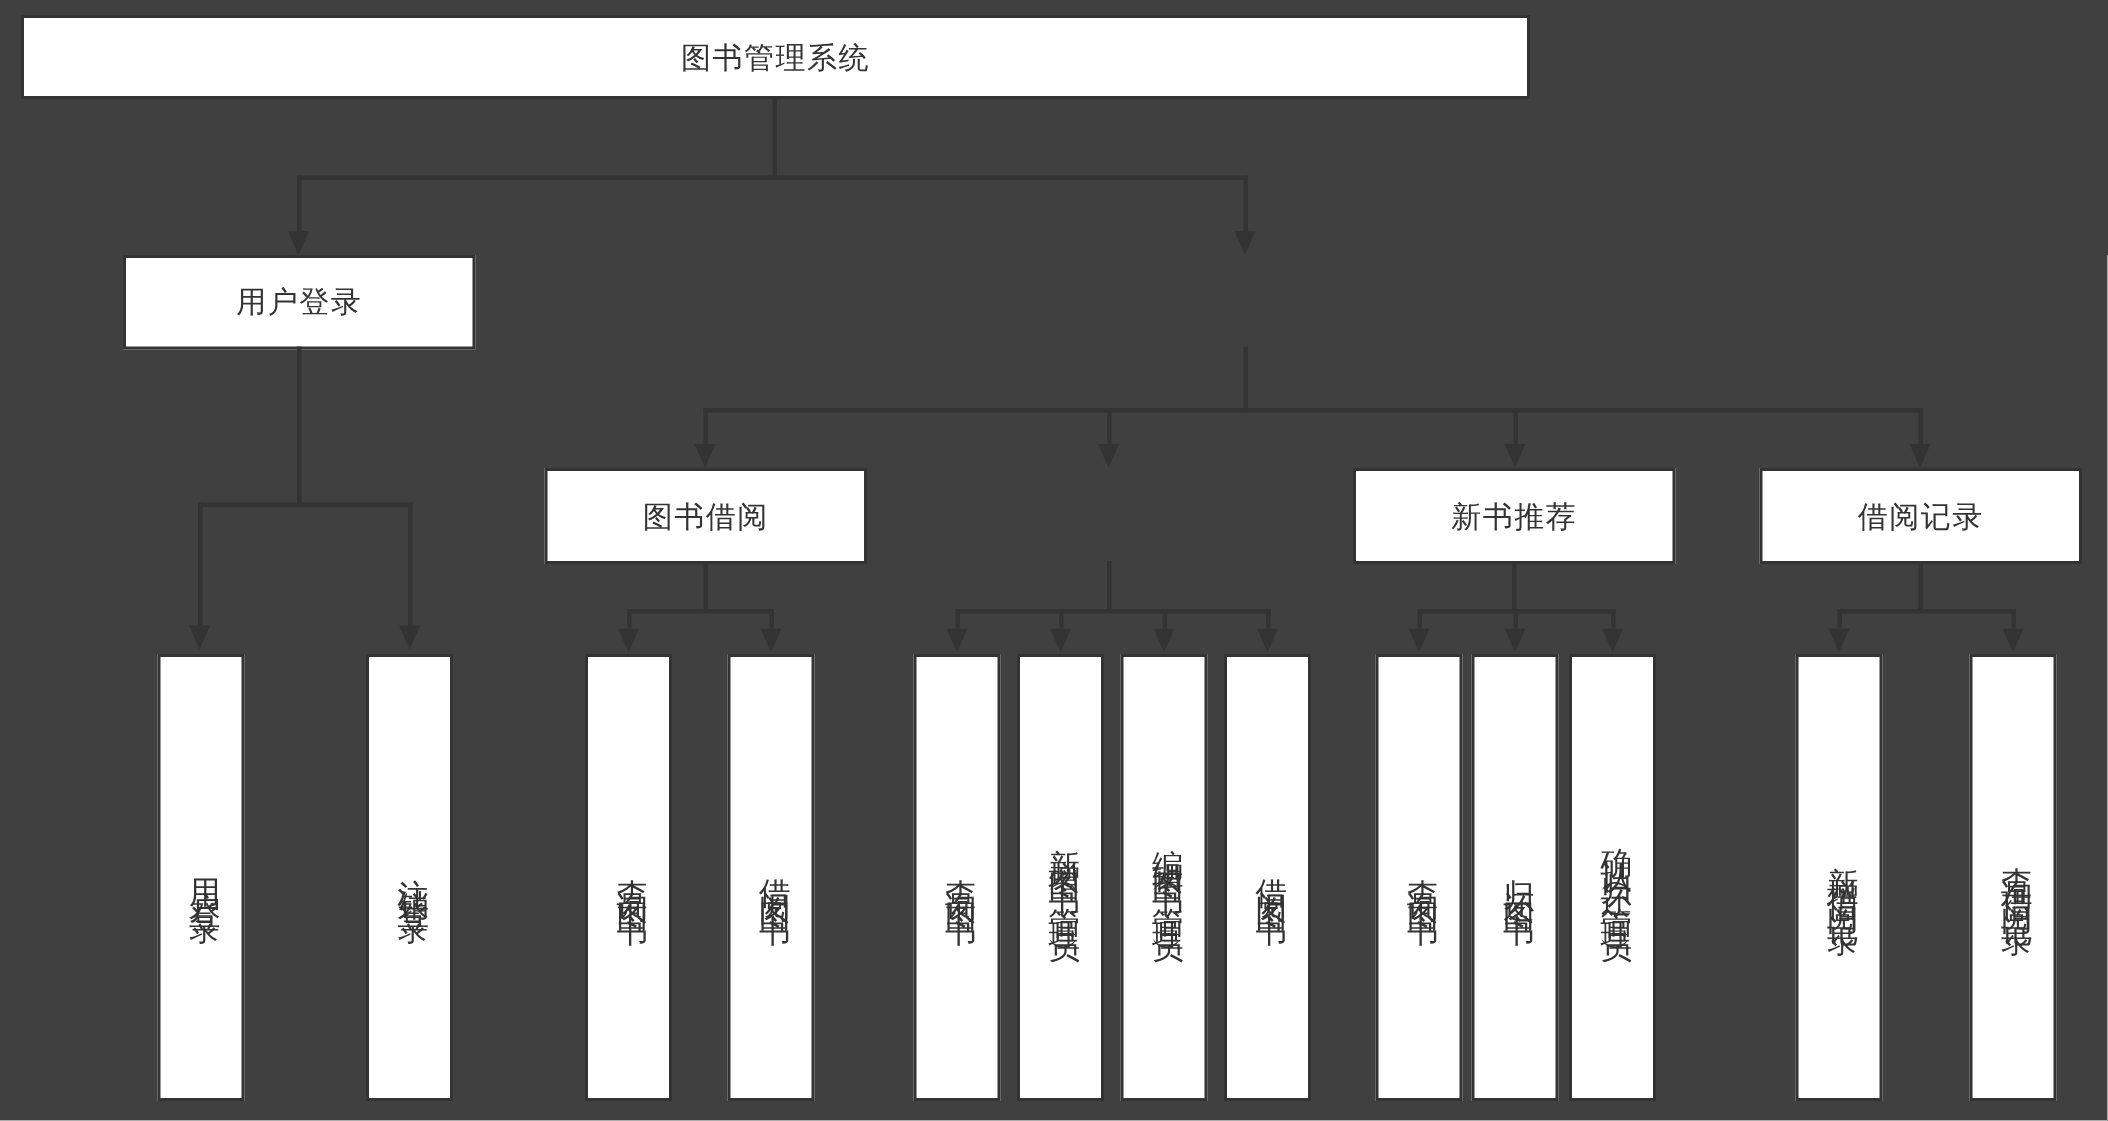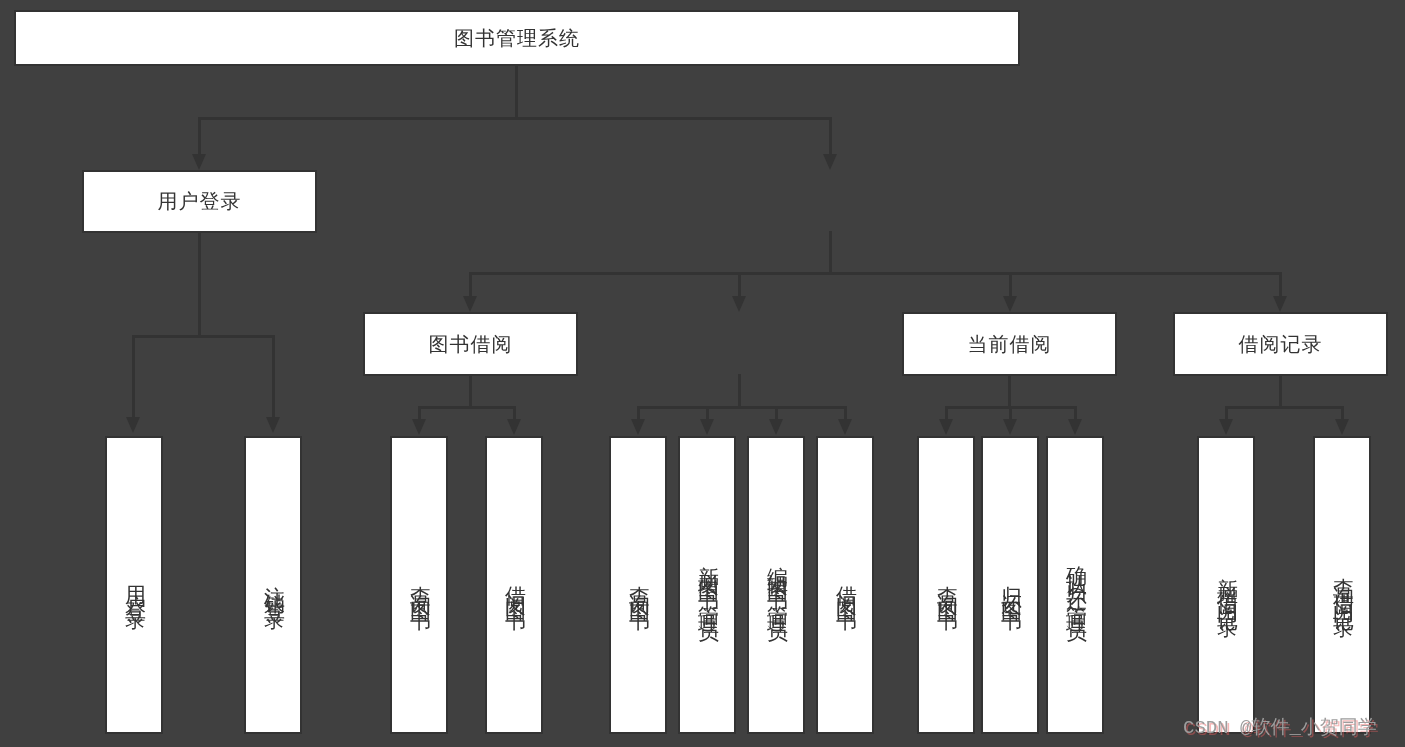--- a/index.html
+++ b/index.html
@@ -54,21 +54,21 @@
 </head>
 <body>
 
 <div class="stage">
 
   <div class="box" style="left:14px; top:10px; width:1006px; height:56px;">图书管理系统</div>
 
   <div class="box" style="left:82px; top:170px; width:235px; height:63px;">用户登录</div>
 
   <div class="box" style="left:363px; top:312px; width:215px; height:64px;">图书借阅</div>
-  <div class="box" style="left:902px; top:312px; width:215px; height:64px;">当前借阅</div>
+  <div class="box" style="left:902px; top:312px; width:215px; height:64px;">新书推荐</div>
   <div class="box" style="left:1173px; top:312px; width:215px; height:64px;">借阅记录</div>
 
   <div class="box vbox" style="left:105px; top:436px; width:58px; height:298px;">用户登录</div>
   <div class="box vbox" style="left:244px; top:436px; width:58px; height:298px;">注销登录</div>
 
   <div class="box vbox" style="left:390px; top:436px; width:58px; height:298px;">查询图书</div>
   <div class="box vbox" style="left:485px; top:436px; width:58px; height:298px;">借阅图书</div>
 
   <div class="box vbox" style="left:609px; top:436px; width:58px; height:298px;">查询图书</div>
   <div class="box vbox" style="left:678px; top:436px; width:58px; height:298px;">新增图书（管理员）</div>
@@ -134,15 +134,14 @@
   <div class="vline" style="left:1074px; top:406px; height:13px;"></div>
   <div class="ahead" style="left:1068px; top:419px;"></div>
 
   <div class="vline" style="left:1279px; top:374px; height:34px;"></div>
   <div class="hline" style="left:1226px; top:406px; width:118px;"></div>
   <div class="vline" style="left:1225px; top:406px; height:13px;"></div>
   <div class="ahead" style="left:1219px; top:419px;"></div>
   <div class="vline" style="left:1341px; top:406px; height:13px;"></div>
   <div class="ahead" style="left:1335px; top:419px;"></div>
 
-  <div class="watermark">CSDN @软件_小贺同学</div>
 
 </div>
 
 </body></html>

